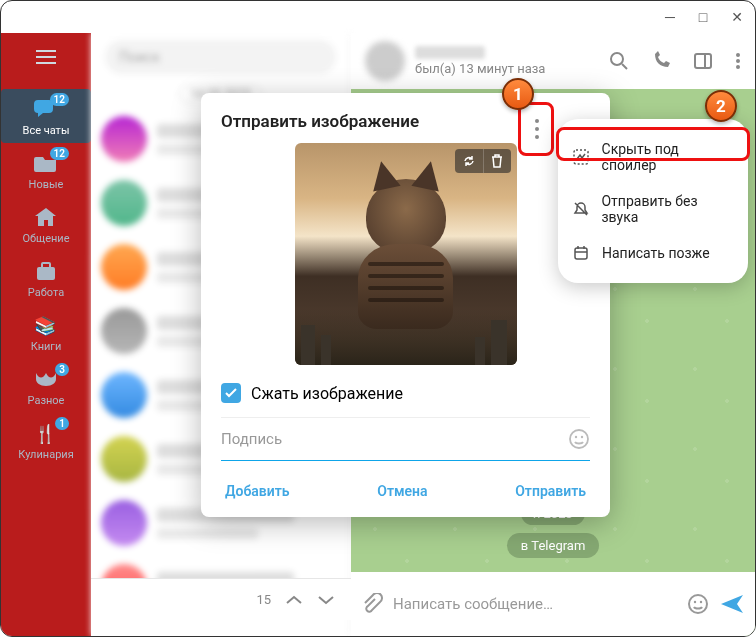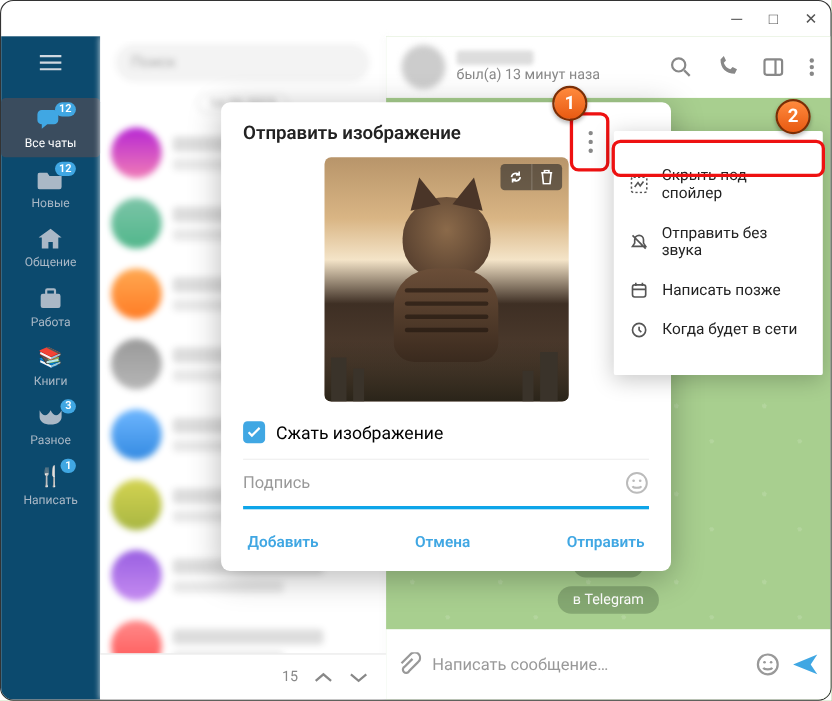--- a/index.html
+++ b/index.html
@@ -1,38 +1,38 @@
 <!DOCTYPE html>
 <html><head>
 <meta charset="utf-8">
 <style>
 * { margin: 0; padding: 0; box-sizing: border-box; font-family: -apple-system, BlinkMacSystemFont, "Segoe UI", Roboto, sans-serif; }
 body { width: 756px; height: 637px; background: #fff; position: relative; overflow: hidden; border: 1px solid #333; border-radius: 12px;}
 .window-controls { height: 32px; display: flex; justify-content: flex-end; align-items: center; padding: 0 12px; gap: 24px; color: #555;}
 .window-controls span { font-size: 14px; cursor: default; }
 .app { display: flex; height: calc(100% - 32px); }
-.sidebar { width: 90px; background: #0c4a6e; display: flex; flex-direction: column; align-items: center; padding-top: 6px; color: #eaf0f6; }
+.sidebar { width: 90px; background: #b91c1c; display: flex; flex-direction: column; align-items: center; padding-top: 6px; color: #eaf0f6; }
 .hamburger { width: 54px; height: 36px; display:flex; align-items:center; justify-content:center; margin-bottom: 14px; }
 .sb-item { width: 90px; display: flex; flex-direction: column; align-items: center; padding: 8px 0 6px; font-size: 11px; color: #aab8c6; position: relative;}
 .sb-item.active { color: #fff; background:#3a4c5e; border-radius:4px;}
 .sb-item.active .sb-icon { color:#40a7e3;}
 .sb-icon { width: 28px; height: 24px; display:flex; align-items:center; justify-content:center; margin-bottom: 3px;}
 .sb-badge { position:absolute; top:4px; right:22px; background:#40a7e3; color:#fff; font-size:10px; padding:1px 4px; border-radius:8px; font-weight:600;}
 .chatlist { width: 260px; background: #fff; border-right: 1px solid #e6e6e6; filter: blur(3px); opacity:0.85;}
 .search { height: 48px; display:flex; align-items:center; padding:0 14px;}
 .search-field { flex:1; height: 34px; background:#f1f1f1; border-radius:17px; color:#999; display:flex; align-items:center; padding:0 14px; font-size:14px;}
 .datechip { text-align:center; font-size:12px; color:#888; border:1px solid #e0e0e0; border-radius:10px; width:fit-content; margin:4px auto; padding:1px 10px;}
 .cl-row { height: 64px; display:flex; align-items:center; padding:0 10px; gap:10px;}
 .avatar { width: 46px; height:46px; border-radius:50%; }
 .avatar.a1{background:linear-gradient(#a0c,#e6a);} .avatar.a2{background:linear-gradient(#6b9,#3a7);}
 .avatar.a3{background:linear-gradient(#f93,#f60);} .avatar.a4{background:linear-gradient(#888,#aaa);}
 .avatar.a5{background:linear-gradient(#5af,#17d);} .avatar.a6{background:linear-gradient(#cc3,#9a2);}
 .avatar.a7{background:linear-gradient(#84d,#b7e);} .avatar.a8{background:linear-gradient(#f77,#f33);}
 .cl-lines{flex:1;} .cl-top{height:14px;background:#d8d8d8;border-radius:4px;width:75%;margin-bottom:6px;} .cl-bot{height:11px;background:#e5e5e5;border-radius:4px;width:55%;}
-.bottom-nav { position:absolute; bottom:0; left:90px; width:260px; height:42px; background:#fff; border-top:1px solid #e6e6e6; display:flex; align-items:center; justify-content:flex-end; gap:14px; padding:0 16px; color:#888; font-size:13px;}
+.bottom-nav { position:absolute; bottom:16px; left:90px; width:260px; height:42px; background:#fff; border-top:1px solid #e6e6e6; display:flex; align-items:center; justify-content:flex-end; gap:14px; padding:0 16px; color:#888; font-size:13px;}
 .chat-area { flex:1; background: #a8cf8f; background-image: radial-gradient(circle at 30% 20%, rgba(255,255,255,.12) 2px, transparent 2px), radial-gradient(circle at 70% 60%, rgba(255,255,255,.12) 2px, transparent 2px); background-size: 80px 80px; position: relative; display:flex; flex-direction:column;}
 .chat-header { height: 56px; background:#fff; display:flex; align-items:center; padding:0 14px; gap:10px;}
 .ch-avatar { width:40px; height:40px; border-radius:50%; background:#ccc; filter:blur(3px);}
 .ch-info{flex:1;}
 .ch-name{height:13px; width:70px; background:#ddd; filter:blur(2px); border-radius:3px;}
 .ch-status{font-size:13px; color:#888; margin-top:2px;}
 .ch-icons{display:flex; gap:22px; color:#888;}
 .chat-body { flex:1; display:flex; flex-direction:column; justify-content:flex-end; align-items:center; padding-bottom:8px;}
 .date-bubble{background:rgba(90,120,80,.45); color:#fff; font-size:13px; padding:4px 12px; border-radius:12px; margin-bottom:8px;}
 .join-bubble{background:rgba(90,120,80,.45); color:#fff; font-size:13px; padding:5px 14px; border-radius:14px; margin-bottom:6px;}
@@ -51,31 +51,31 @@
 .ear.l{left:4px;transform:rotate(-12deg);} .ear.r{right:4px;transform:rotate(12deg);}
 .cat-body{width:95px;height:85px;background:linear-gradient(#6b4e38,#3a2a1e);border-radius:40% 40% 20% 20%;margin:-10px auto 0;position:relative;}
 .stripe{position:absolute;left:10%;width:80%;height:4px;background:rgba(30,20,14,.6);border-radius:2px;}
 .city{position:absolute;bottom:0;left:0;right:0;height:55px;background:linear-gradient(transparent,#2a2419);}
 .bldg{position:absolute;bottom:0;background:#3a332a;}
 .img-controls{position:absolute;top:6px;right:6px;display:flex;background:rgba(40,40,40,.6);border-radius:4px;overflow:hidden;}
 .img-btn{width:28px;height:24px;display:flex;align-items:center;justify-content:center;color:#fff;}
 .img-btn + .img-btn{border-left:1px solid rgba(255,255,255,.2);}
 .check-row{display:flex;align-items:flex-end;gap:10px;margin-bottom:14px;}
 .checkbox{width:20px;height:20px;background:#40a7e3;border-radius:4px;display:flex;align-items:center;justify-content:center;color:#fff;}
-.caption-row{display:flex;align-items:center;border-top:1px solid #eee;border-bottom:3px solid #0ea5e9;padding:10px 0;margin-bottom:10px;}
+.caption-row{display:flex;align-items:center;border-top:1px solid #eee;border-bottom:1px solid #0ea5e9;padding:10px 0;margin-bottom:10px;}
 .caption-input{flex:1;color:#999;font-size:15px;}
 .modal-actions{display:flex;justify-content:space-between;padding-top:6px;}
 .modal-btn{color:#40a7e3;font-size:14px;font-weight:600;padding:6px 4px;}
 
 .callout{position:absolute;width:32px;height:32px;border-radius:50%;background:linear-gradient(#ff8a3d,#e85a12);border:2px solid #7a2e06;color:#fff;font-weight:700;font-size:17px;display:flex;align-items:center;justify-content:center;box-shadow:0 2px 4px rgba(0,0,0,.3);}
 .red-box{position:absolute;border:3px solid #e11;border-radius:8px;}
 .dots-btn{position:absolute;left:522px;top:108px;width:28px;height:40px;display:flex;flex-direction:column;align-items:center;justify-content:center;gap:4px;}
 .dot{width:4px;height:4px;background:#888;border-radius:50%;}
 
-.menu{position:absolute;left:557px;top:118px;width:190px;background:#fff;border-radius:2px;box-shadow:0 4px 20px rgba(0,0,0,.22);padding:23px 0;}
+.menu{position:absolute;left:557px;top:118px;width:190px;background:#fff;border-radius:20px;box-shadow:0 4px 20px rgba(0,0,0,.22);padding:12px 0;}
 .menu-item{display:flex;align-items:center;gap:12px;padding:10px 14px;font-size:14px;color:#222;}
 .menu-icon{width:18px;display:flex;justify-content:center;color:#555;}
 
 svg{display:block;}
 </style>
 </head>
 <body>
 
 <div class="window-controls">
   <span>─</span>
@@ -138,21 +138,21 @@
           </svg>
         </div>
       <span class="sb-badge">3</span>
       <span>Разное</span>
     </div>
     <div class="sb-item">
       <div class="sb-icon">
           <span style="font-size:18px">🍴</span>
         </div>
       <span class="sb-badge">1</span>
-      <span>Написать</span>
+      <span>Кулинария</span>
     </div>
   </div>
 
   <div class="chatlist">
     <div class="search">
       <div class="search-field">Поиск</div>
     </div>
     <div class="datechip">14.09.2023</div>
     <div class="cl-row">
         <div class="avatar a1"></div>
@@ -378,24 +378,15 @@
   </div>
   <div class="menu-item">
     <span class="menu-icon">
         <svg width="16" height="16">
           <rect x="2" y="3" width="12" height="11" rx="2" fill="none" stroke="#555" stroke-width="1.5"></rect>
           <path d="M2 7h12M5 1v3M11 1v3" stroke="#555" stroke-width="1.5"></path>
         </svg>
       </span>
     <span>Написать позже</span>
   </div>
-  <div class="menu-item">
-    <span class="menu-icon">
-        <svg width="16" height="16">
-          <circle cx="8" cy="8" r="6" fill="none" stroke="#555" stroke-width="1.5"></circle>
-          <path d="M8 5v3l2 2" fill="none" stroke="#555" stroke-width="1.5"></path>
-        </svg>
-      </span>
-    <span>Когда будет в сети</span>
-  </div>
 </div>
 <div class="red-box" style="left:555px;top:126px;width:194px;height:34px"></div>
 <div class="callout" style="left:704px;top:89px">2</div>
 
 </body></html>

